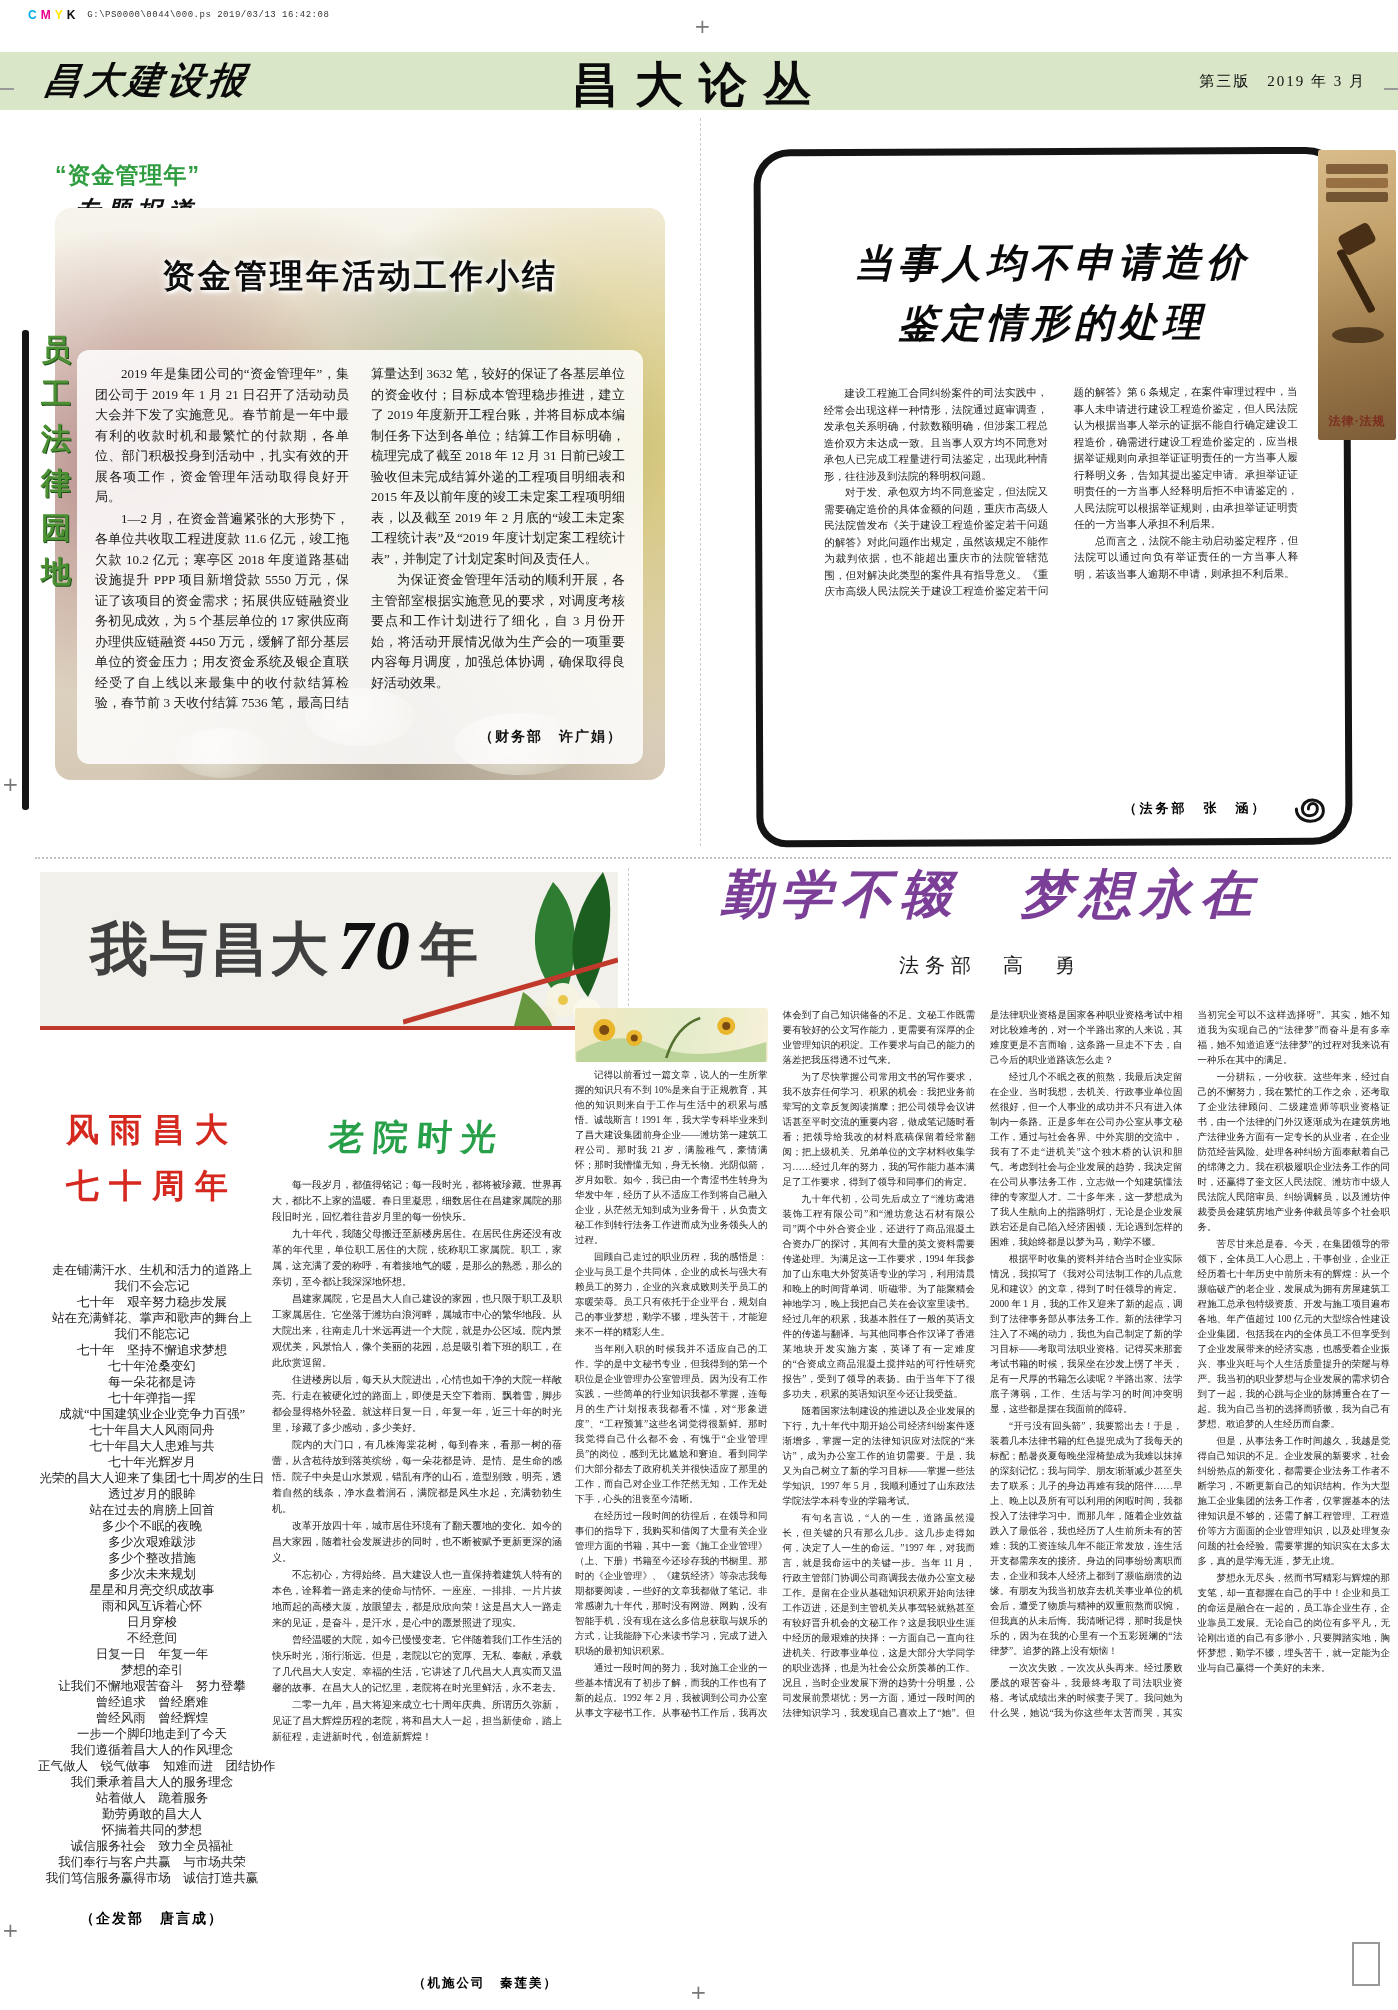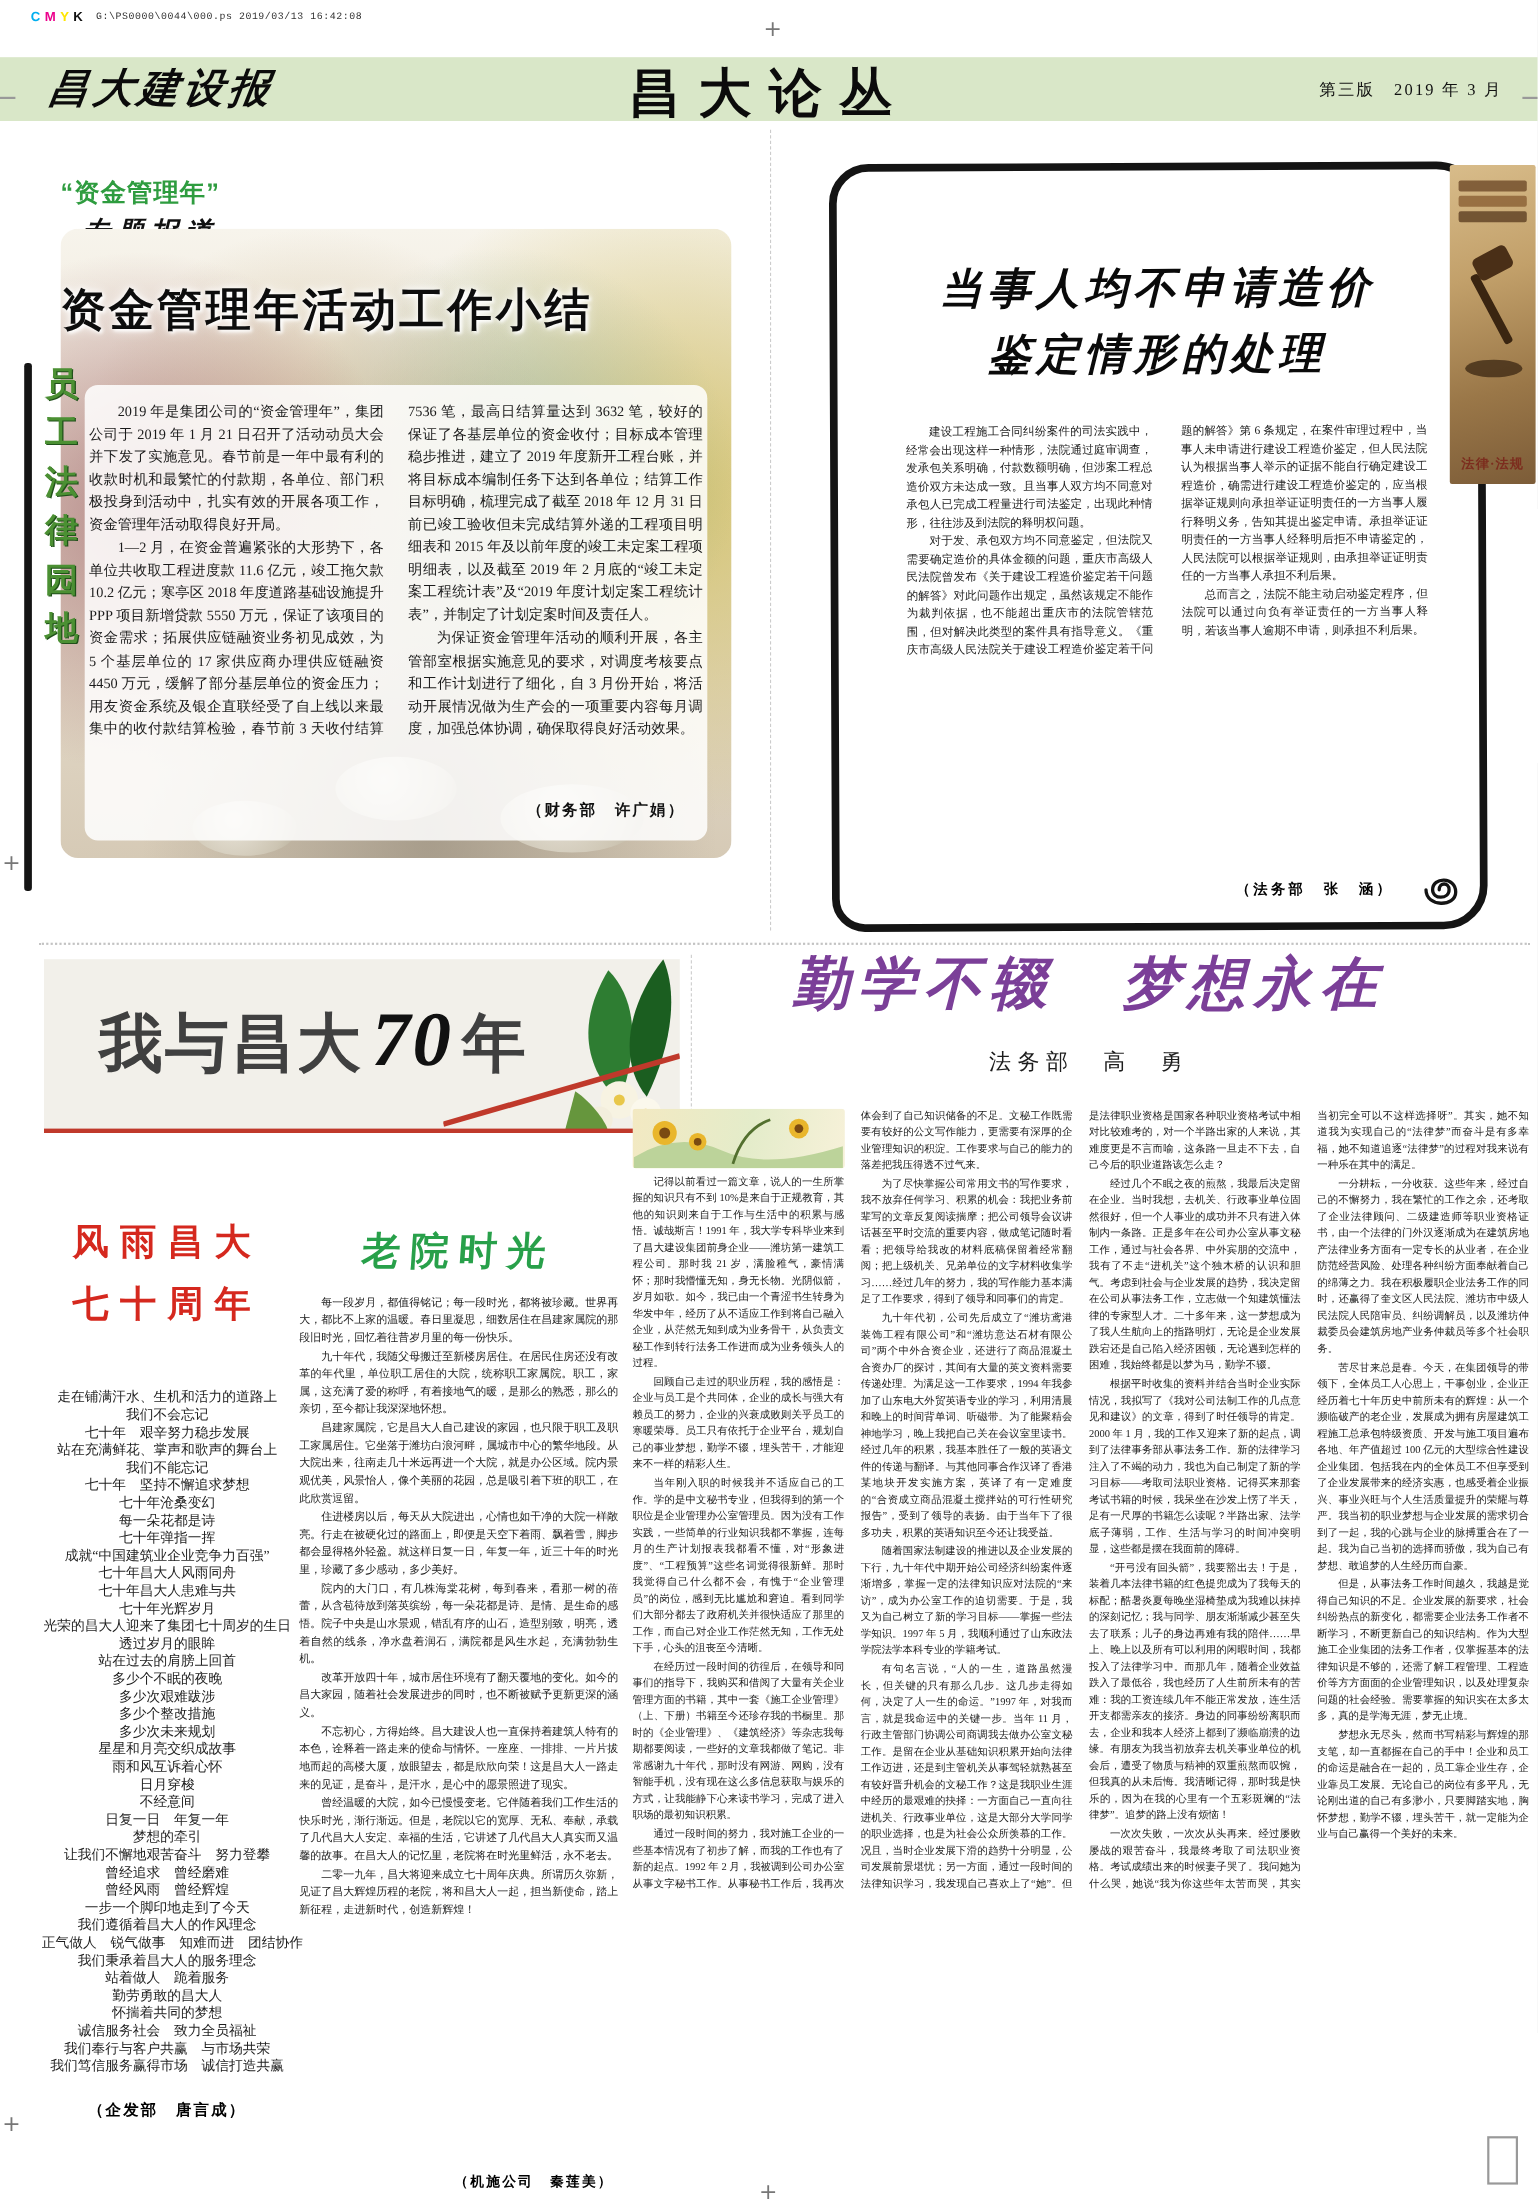--- a/index.html
+++ b/index.html
@@ -26,23 +26,23 @@
   .tl-label-2 { font-size:25px; font-weight:bold; font-style:italic; margin:3px 0 0 20px; color:#111; letter-spacing:6px; }
   .photo-card { position:absolute; left:55px; top:208px; width:610px; height:572px; border-radius:16px; overflow:hidden;
     background:
       radial-gradient(circle at 12% 45%, rgba(164,108,112,.75), transparent 38%),
       radial-gradient(circle at 38% 38%, rgba(206,186,150,.8), transparent 42%),
       radial-gradient(circle at 66% 40%, rgba(146,178,160,.7), transparent 40%),
       radial-gradient(circle at 92% 42%, rgba(208,190,96,.85), transparent 46%),
       radial-gradient(ellipse at 55% 96%, rgba(120,110,95,.5), transparent 55%),
       linear-gradient(180deg,#f7f4ec 0%,#efe8da 28%,#e2d8c6 70%,#d6cab6 100%); }
   .coin { position:absolute; border-radius:50%; background:radial-gradient(circle at 40% 35%, #f2efe6, #cfc8b6 70%, #b3ab97); opacity:.8; }
-  .tl-title { position:relative; margin-top:46px; text-align:left; font-family:"Liberation Sans",sans-serif; font-weight:900; font-size:41px; letter-spacing:3px; color:#0d0d0d;
+  .tl-title { position:relative; margin-top:46px; text-align:center; font-family:"Liberation Sans",sans-serif; font-weight:900; font-size:33px; letter-spacing:3px; color:#0d0d0d;
     text-shadow:0 0 6px #fff, 0 0 12px #fff, 2px 2px 3px rgba(255,255,255,.9); }
-  .tl-panel { position:absolute; left:22px; top:142px; width:566px; height:414px; background:rgba(255,255,255,.85); border-radius:12px; padding:14px 4px;
+  .tl-panel { position:absolute; left:22px; top:142px; width:566px; height:414px; background:rgba(255,255,255,.85); border-radius:12px; padding:14px 18px;
     column-count:2; column-gap:22px; font-size:13px; line-height:20.5px; text-align:justify; color:#1a1a1a; overflow:hidden; }
   .tl-panel p { text-indent:2em; margin-bottom:1px; }
   .tl-sig { position:absolute; right:42px; top:520px; font-weight:bold; font-size:14px; letter-spacing:2px; color:#111; }
 
   
   .v-dash-1 { position:absolute; left:700px; top:118px; height:728px; border-left:1px dashed #ccc; }
   .h-dash   { position:absolute; left:35px; top:857px; width:1356px; border-top:2px dotted #c3c3c3; }
   .v-dash-2 { position:absolute; left:628px; top:868px; height:168px; border-left:1px dashed #ccc; }
 
   

